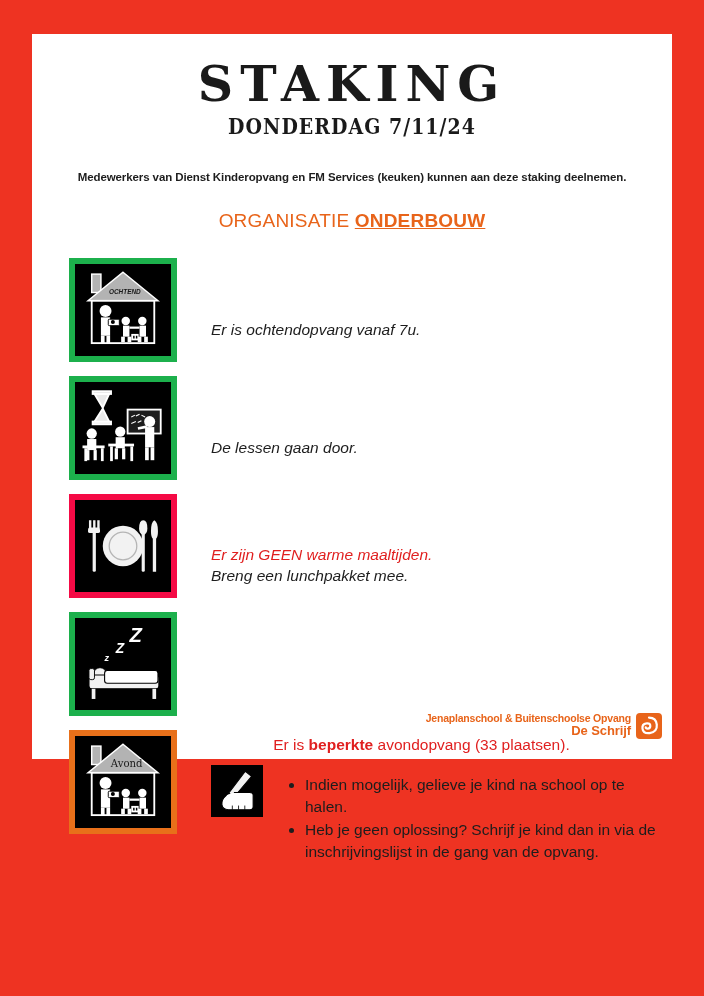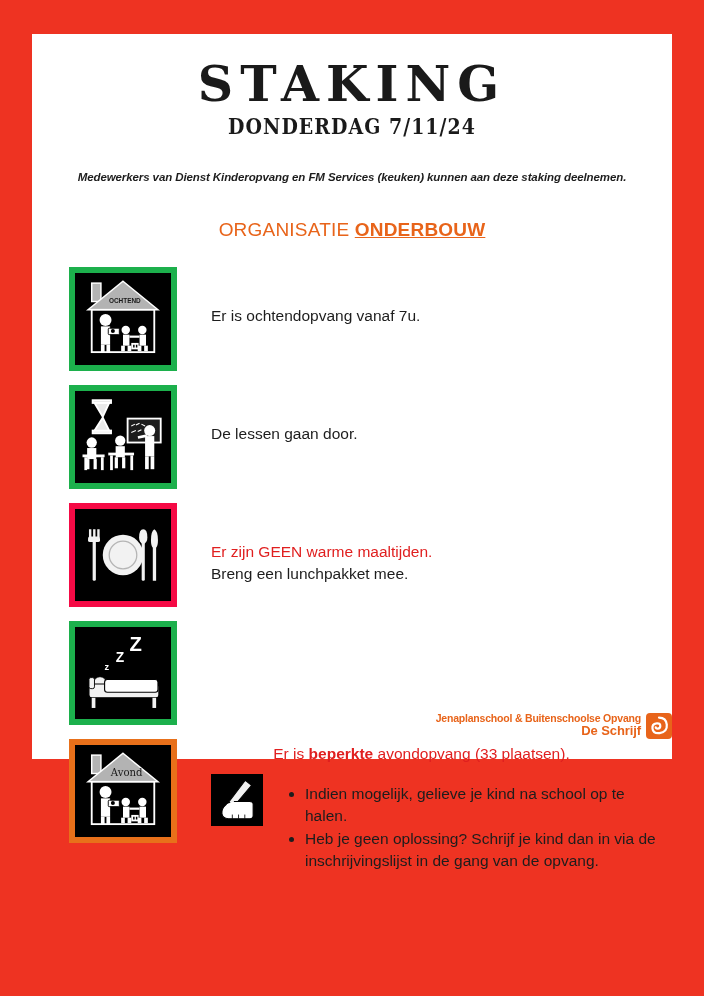--- a/index.html
+++ b/index.html
@@ -40,48 +40,48 @@
     font-family: "DejaVu Serif", serif;
     font-weight: 700;
     font-size: 22px;
     letter-spacing: 1.2px;
     color: #1a1a1a;
     margin: 3px 0 0 0;
     transform: scaleX(0.86);
   }
   .intro {
     text-align: center;
-    font-style: italic;
     font-size: 11.5px;
     font-weight: 600;
     color: #1d1d1d;
     margin: 32px 18px 0 18px;
     letter-spacing: -0.1px;
   }
   .org-line {
     text-align: center;
     font-size: 19px;
     color: #e8641a;
-    margin: 36px 0 0 0;
+    margin: 27px 0 0 0;
     letter-spacing: 0.2px;
   }
   .org-line .strong {
     font-weight: bold;
     text-decoration: underline;
   }
 
   
   .rows {
     margin-top: 26px;
   }
   .row {
     display: flex;
-    align-items: flex-start;
+    align-items: center;
     padding-left: 37px;
     margin-bottom: 14px;
+    font-style: italic;
   }
   .icon-frame {
     width: 108px;
     height: 104px;
     box-sizing: border-box;
     border: 6px solid #1cb04c;
     background: #000;
     flex: 0 0 auto;
     position: relative;
   }
@@ -134,21 +134,21 @@
     padding-left: 30px;
     font-size: 15.5px;
     color: #1d1d1d;
     line-height: 1.42;
   }
   .bullets li { margin-bottom: 1px; }
 
   
   .footer {
     position: absolute;
-    right: 0;
+    right: 10px;
     bottom: 20px;
     display: flex;
     align-items: center;
   }
   .footer-text {
     text-align: right;
     line-height: 1.12;
     margin-right: 5px;
   }
   .footer-line1 {

